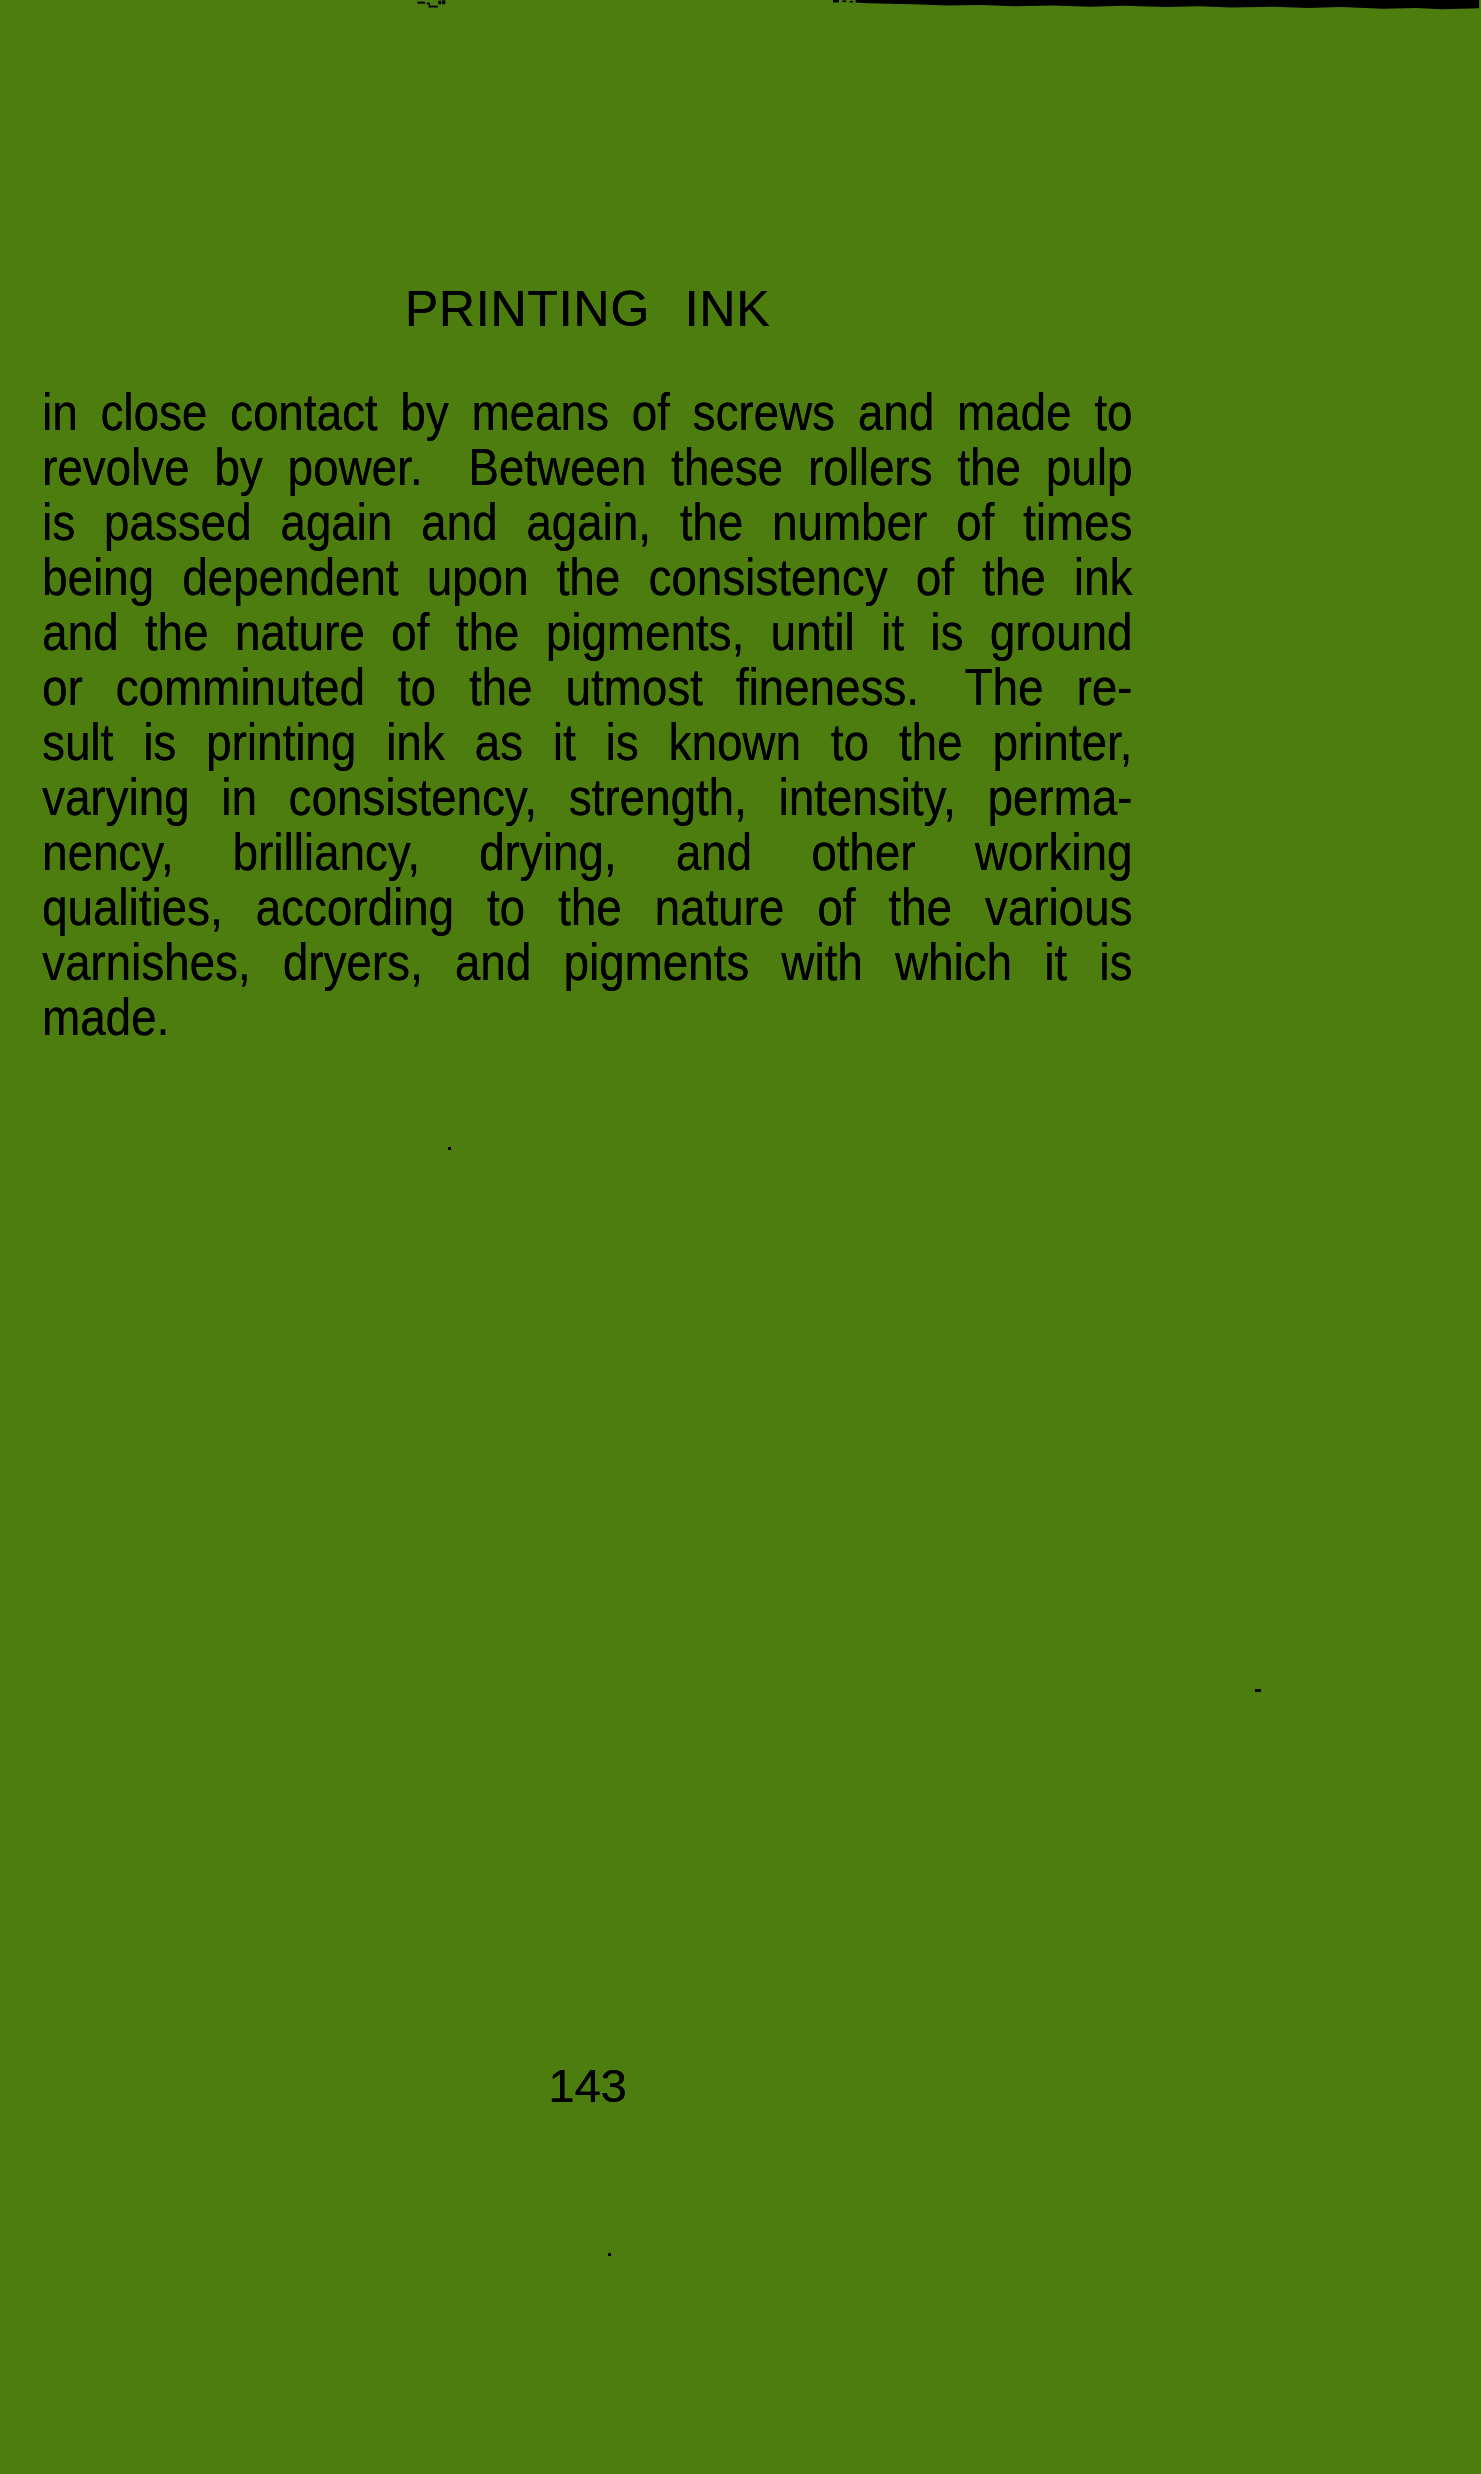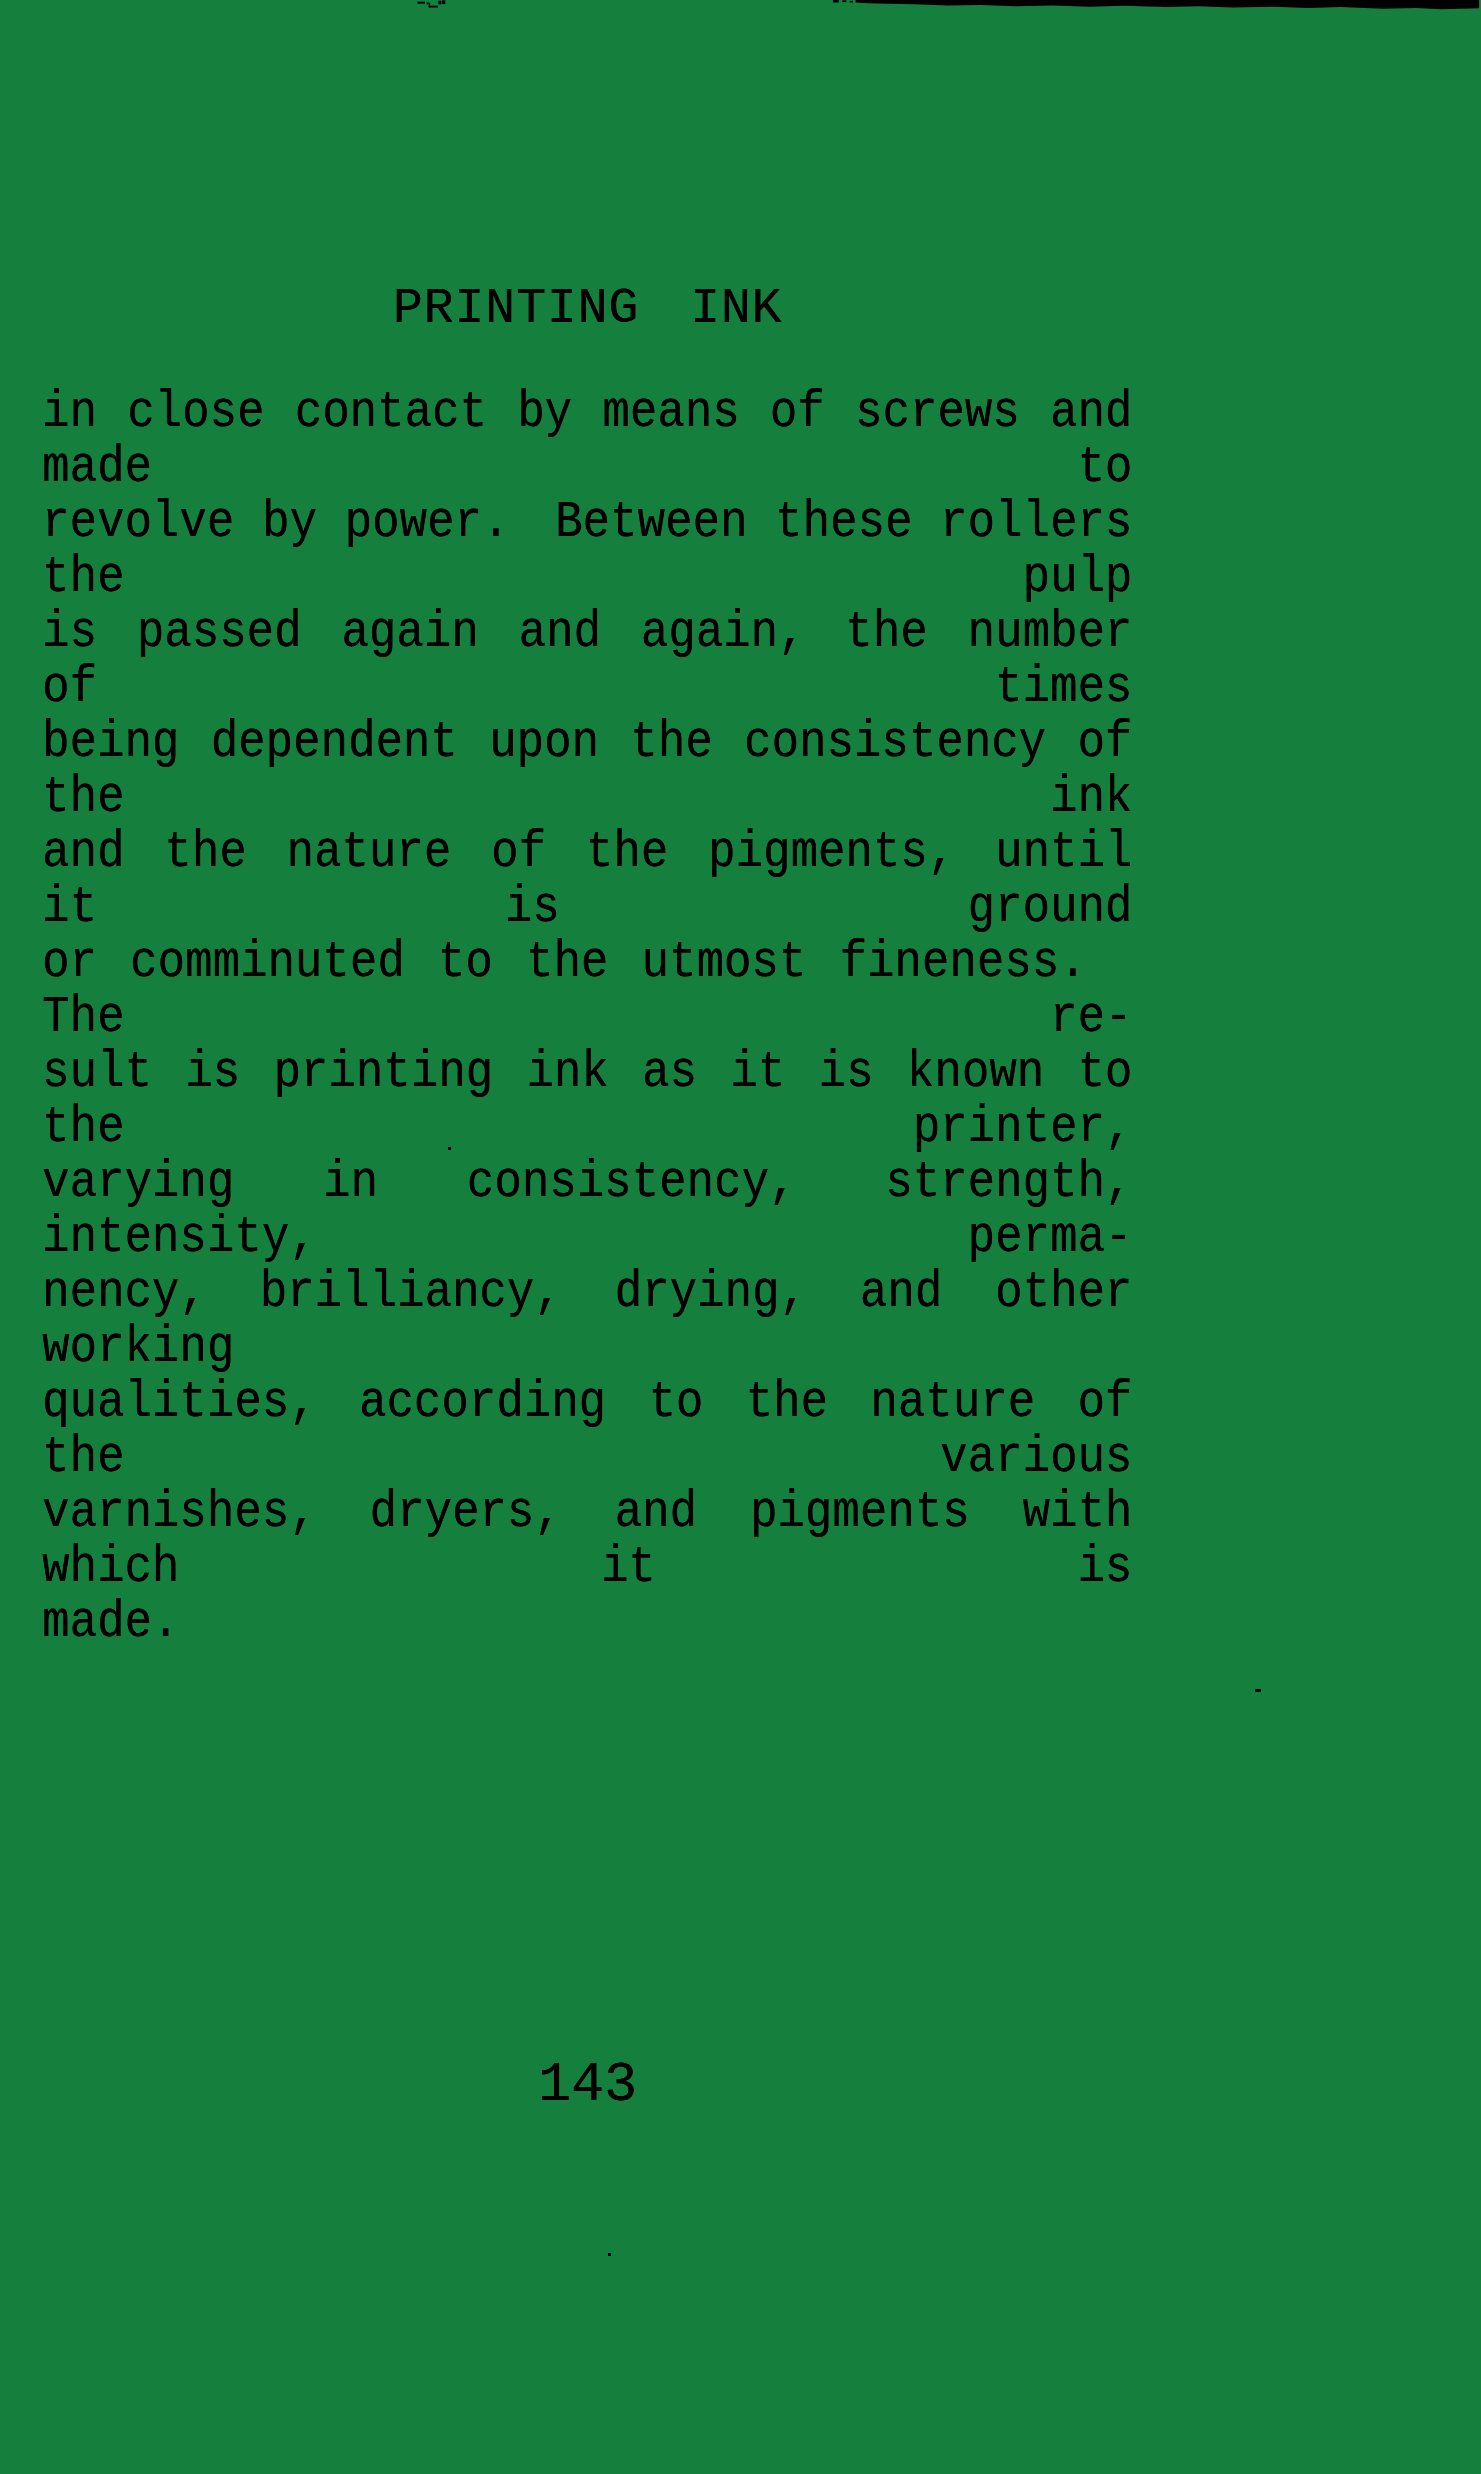--- a/index.html
+++ b/index.html
@@ -4,23 +4,23 @@
 <style>
   html, body {
     margin: 0;
     padding: 0;
     background: #ffffff;
   }
   .page {
     position: relative;
     width: 1481px;
     height: 2475px;
-    background: #15803d;
+    background: #4d7c0f;
     color: #000000;
-    font-family: Liberation Mono, monospace;
+    font-family: Liberation Sans, sans-serif;
     overflow: hidden;
   }
   
   .running-head {
     position: absolute;
     left: 42px;
     top: 284px;
     width: 1091px;
     text-align: center;
     font-size: 50px;
@@ -49,21 +49,21 @@
   .text-line.last {
     text-align-last: left;
   }
   
   .folio {
     position: absolute;
     left: 42px;
     top: 2061px;
     width: 1091px;
     text-align: center;
-    font-size: 55px;
+    font-size: 47px;
     line-height: 49px;
     text-shadow: 0.3px 0 0 #000;
   }
   
   .edge-band {
     position: absolute;
     left: 0;
     top: 0;
   }
   .pen-mark {

